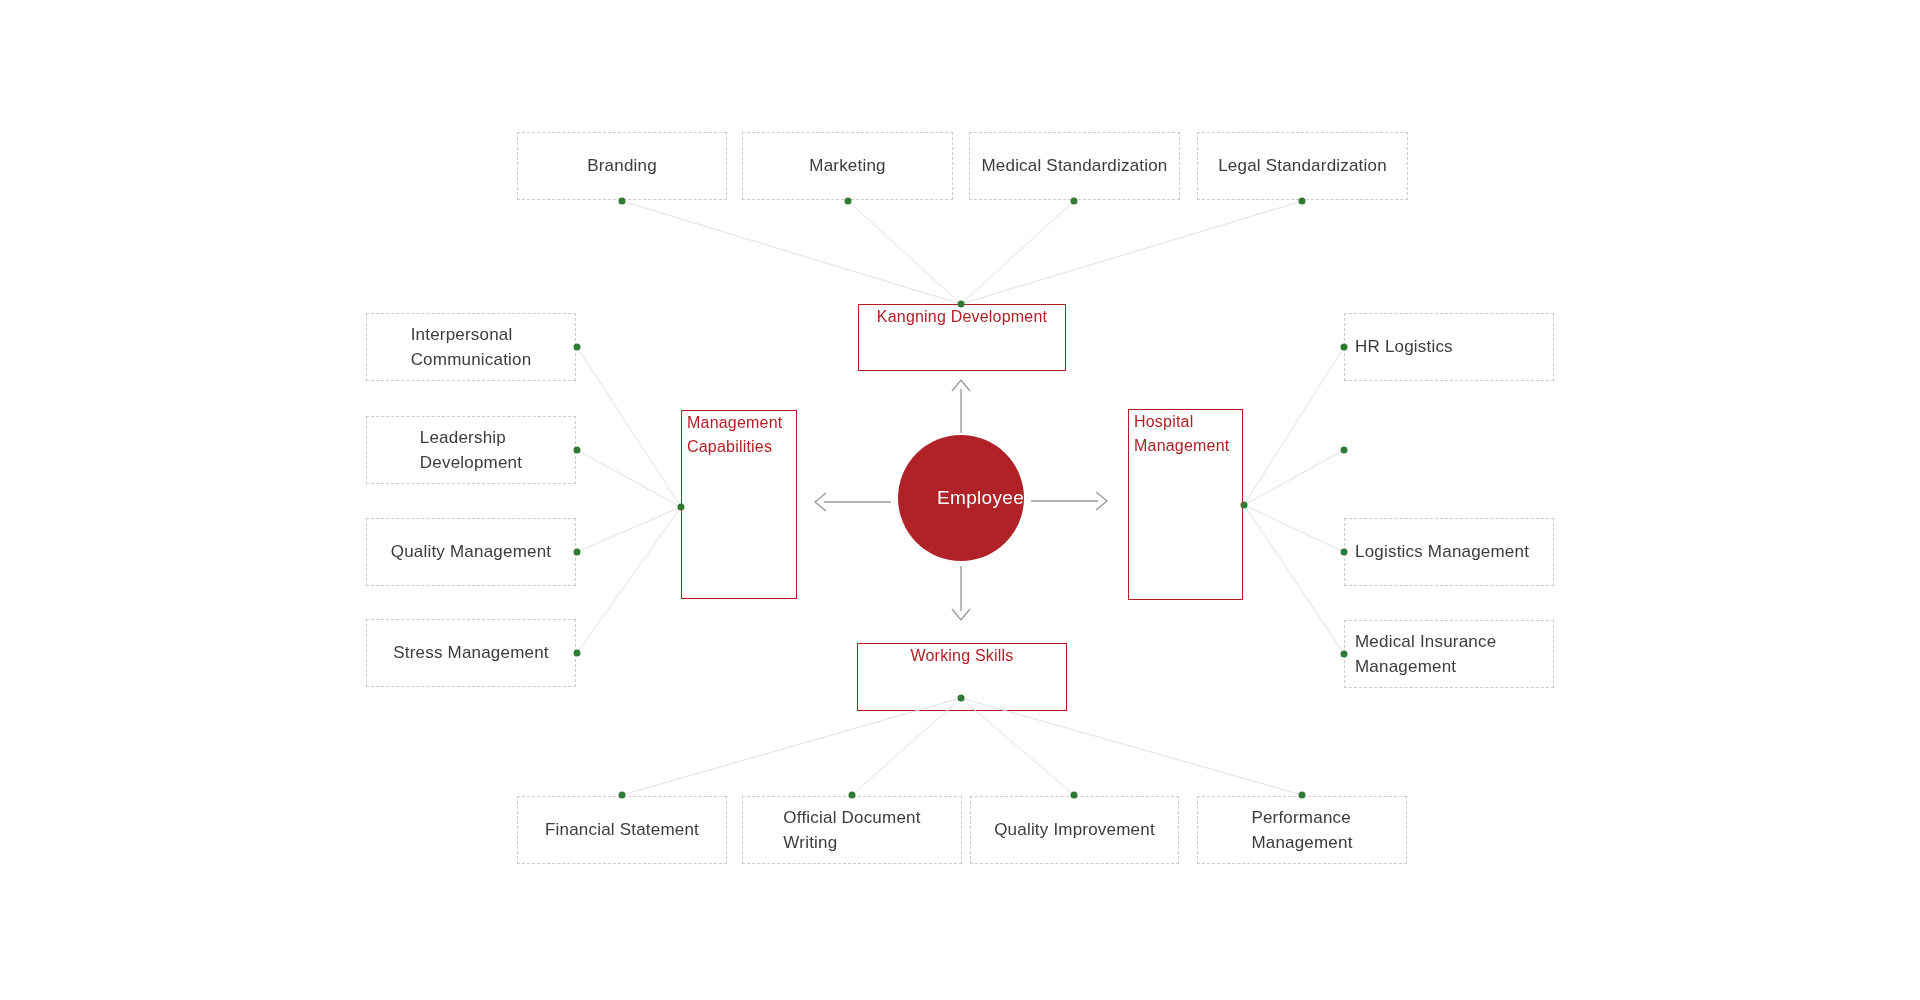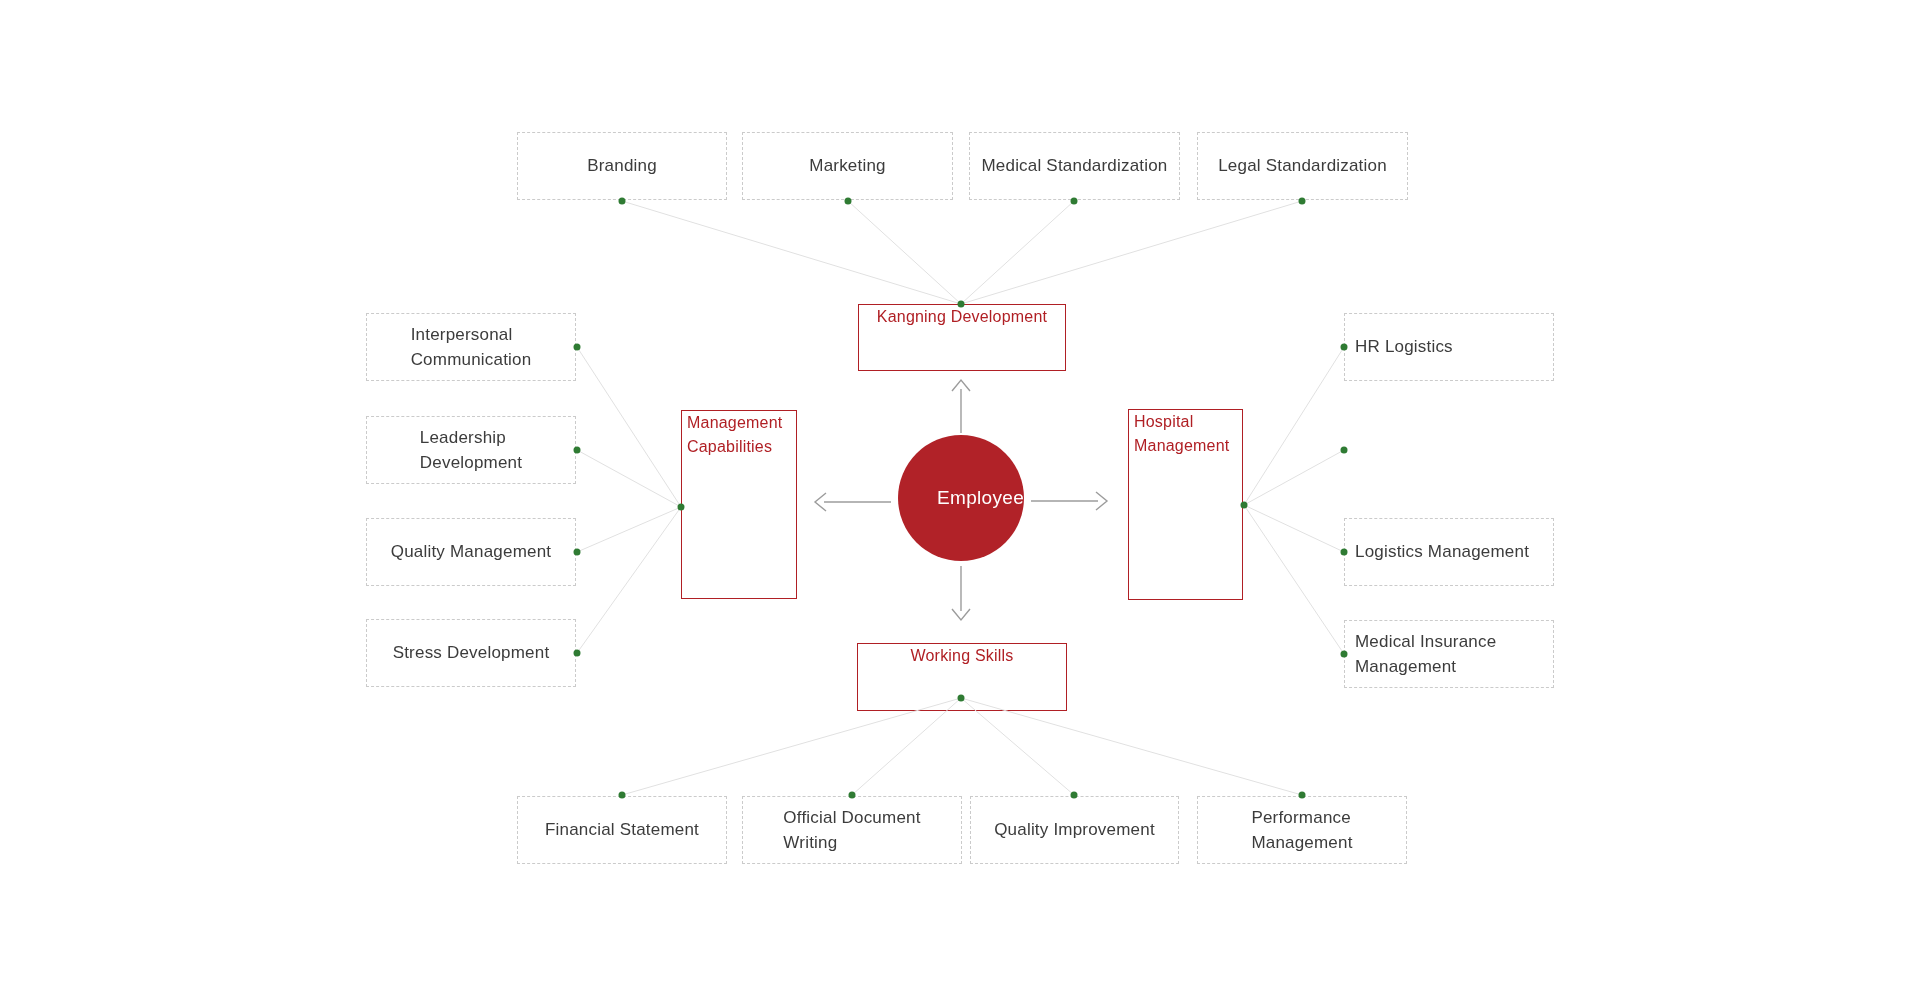--- a/index.html
+++ b/index.html
@@ -68,21 +68,21 @@
 Communication</span>
   </div>
   <div class="dbox" style="left:366px;top:416px;width:210px;height:68px">
     <span class="lbl">Leadership
 Development</span>
   </div>
   <div class="dbox" style="left:366px;top:518px;width:210px;height:68px">
     <span class="lbl">Quality Management</span>
   </div>
   <div class="dbox" style="left:366px;top:619px;width:210px;height:68px">
-    <span class="lbl">Stress Development</span>
+    <span class="lbl">Stress Management</span>
   </div>
 
   <div class="dbox rc" style="left:1344px;top:313px;width:210px;height:68px">
     <span class="lbl">HR Logistics</span>
   </div>
   <div class="dbox rc" style="left:1344px;top:518px;width:210px;height:68px">
     <span class="lbl">Logistics Management</span>
   </div>
   <div class="dbox rc" style="left:1344px;top:620px;width:210px;height:68px">
     <span class="lbl">Medical Insurance

